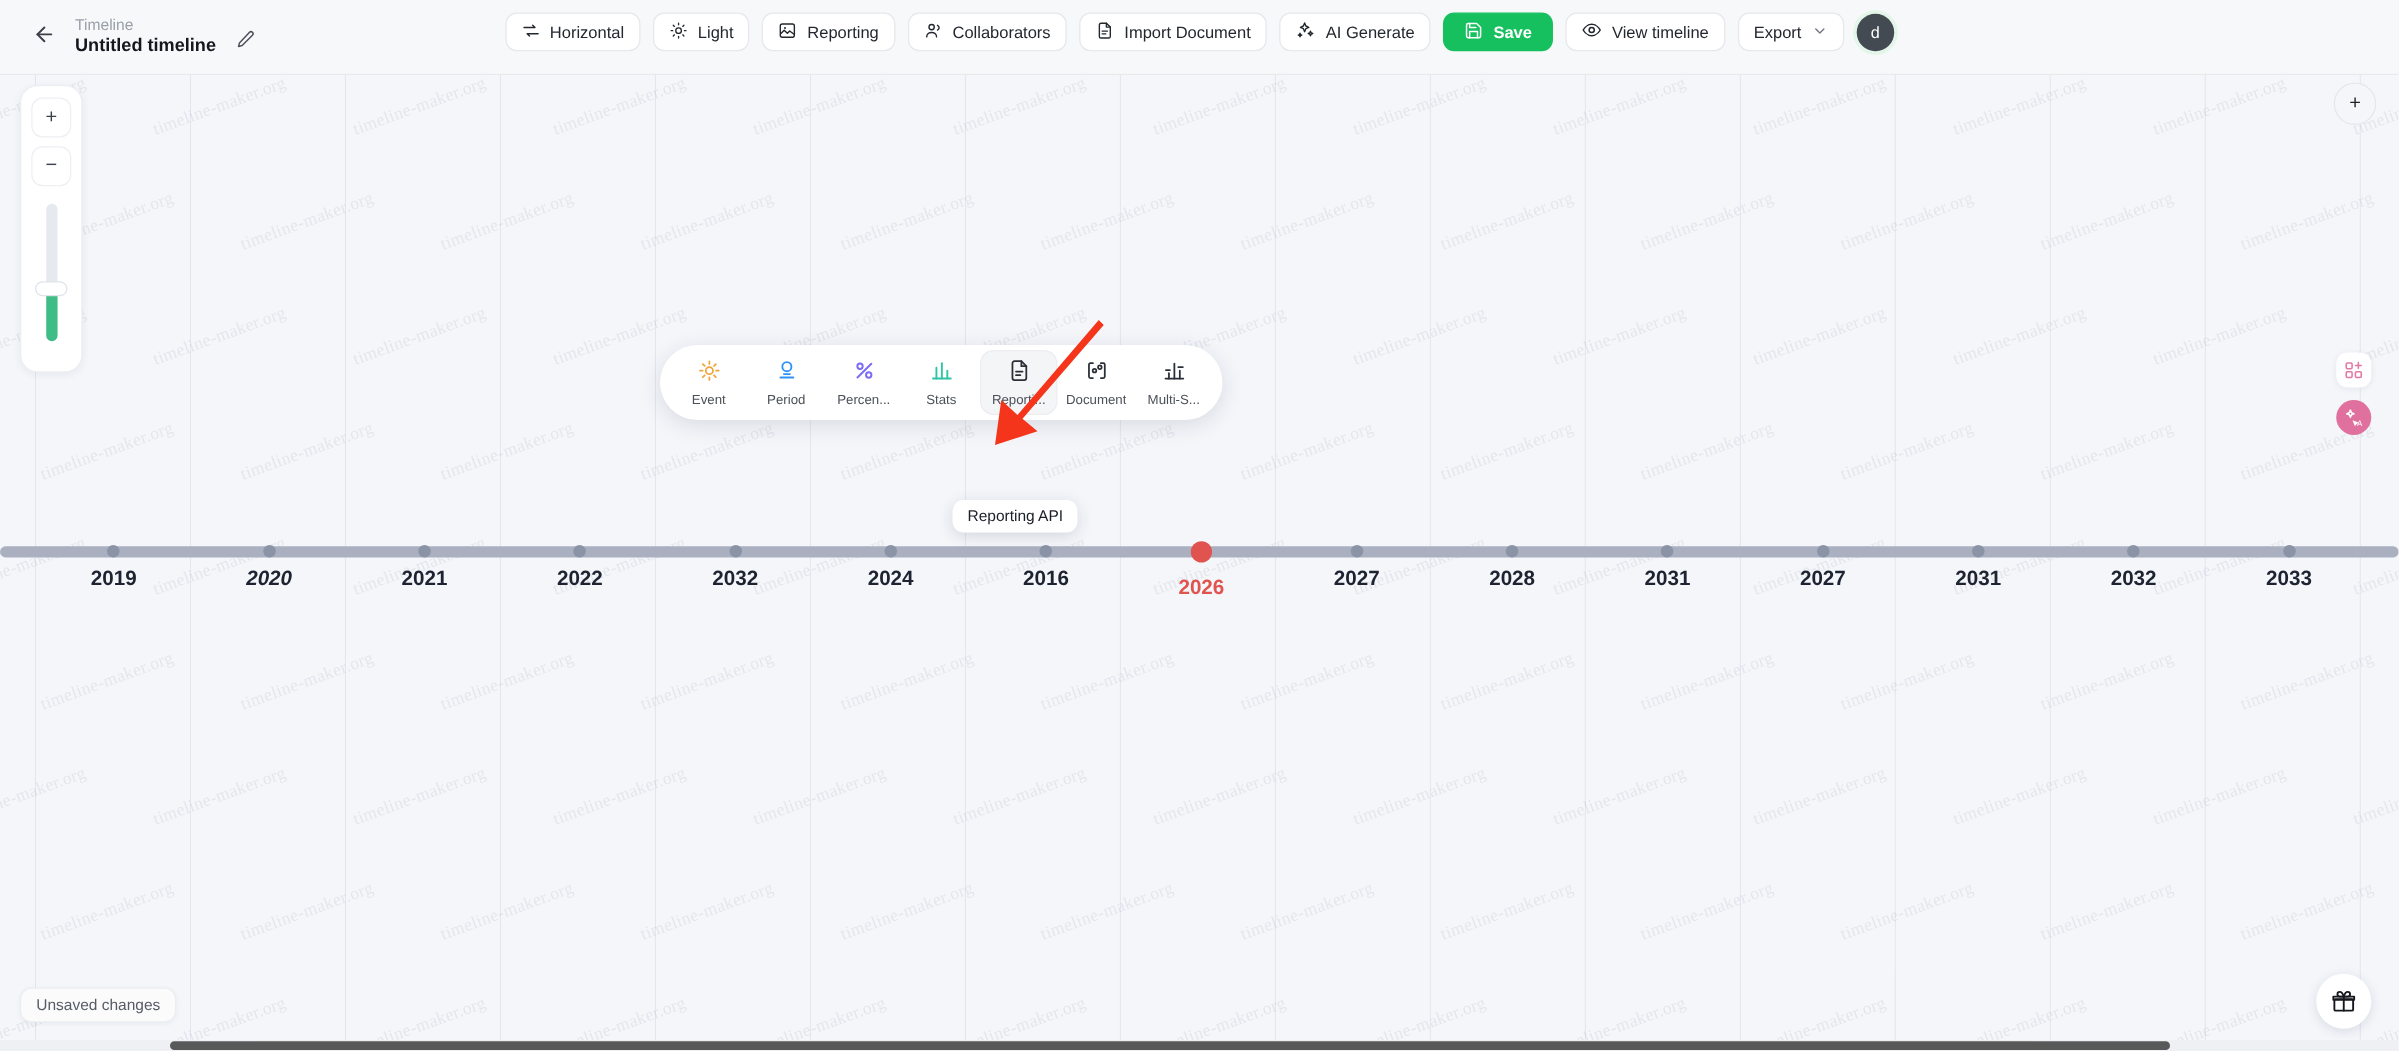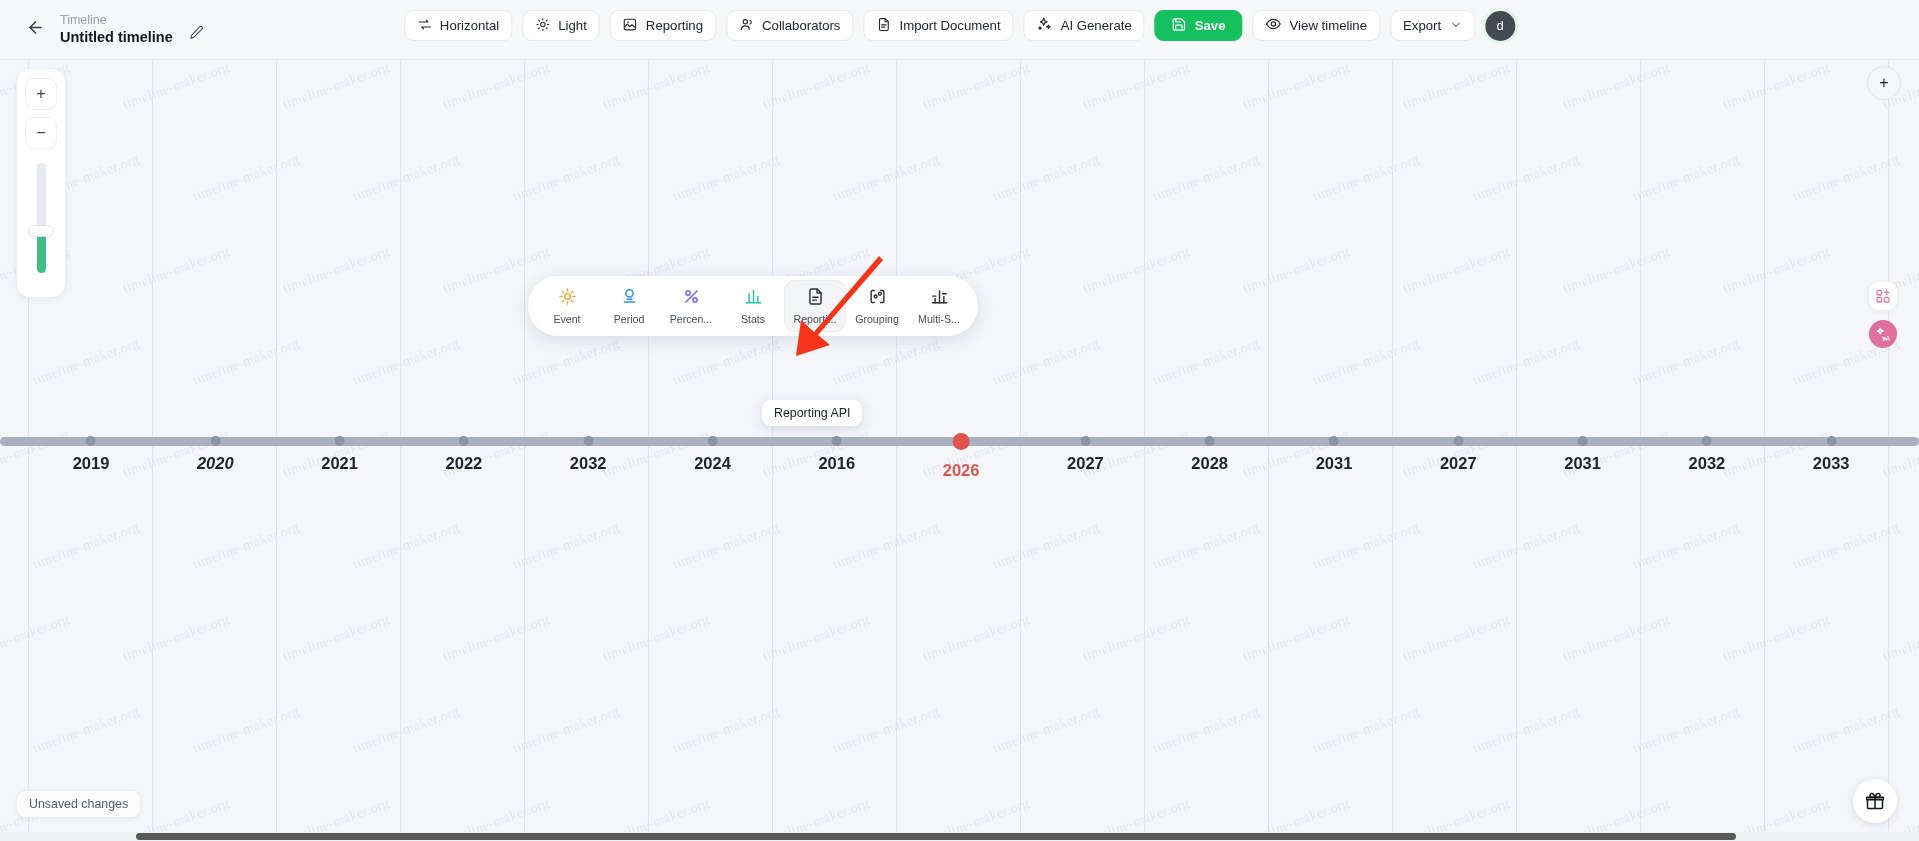--- a/index.html
+++ b/index.html
@@ -505,21 +505,21 @@
             </svg></span>
           <span class="ellabel">Reporti...</span>
         </div>
         <div class="elitem">
           <span><svg width="19" height="19" viewBox="0 0 24 24" fill="none" stroke="#2b3038" stroke-width="1.8" stroke-linecap="round" stroke-linejoin="round">
               <path d="M8 4.5H5.5A1.5 1.5 0 0 0 4 6v12a1.5 1.5 0 0 0 1.5 1.5H8"></path>
               <path d="M16 4.5h2.5A1.5 1.5 0 0 1 20 6v12a1.5 1.5 0 0 1-1.5 1.5H16"></path>
               <circle cx="9.6" cy="12" r="1.8"></circle>
               <circle cx="15" cy="8.6" r="1.8"></circle>
             </svg></span>
-          <span class="ellabel">Grouping</span>
+          <span class="ellabel">Document</span>
         </div>
         <div class="elitem">
           <span><svg width="19" height="19" viewBox="0 0 24 24" fill="none" stroke="#2b3038" stroke-width="1.8" stroke-linecap="round">
               <path d="M3 20h18"></path>
               <path d="M6.5 20v-5.5"></path>
               <path d="M12 20V5"></path>
               <path d="M17.5 20v-8"></path>
               <path d="M3.5 11.5h4M16 8.5h4.5"></path>
             </svg></span>
           <span class="ellabel">Multi-S...</span>

